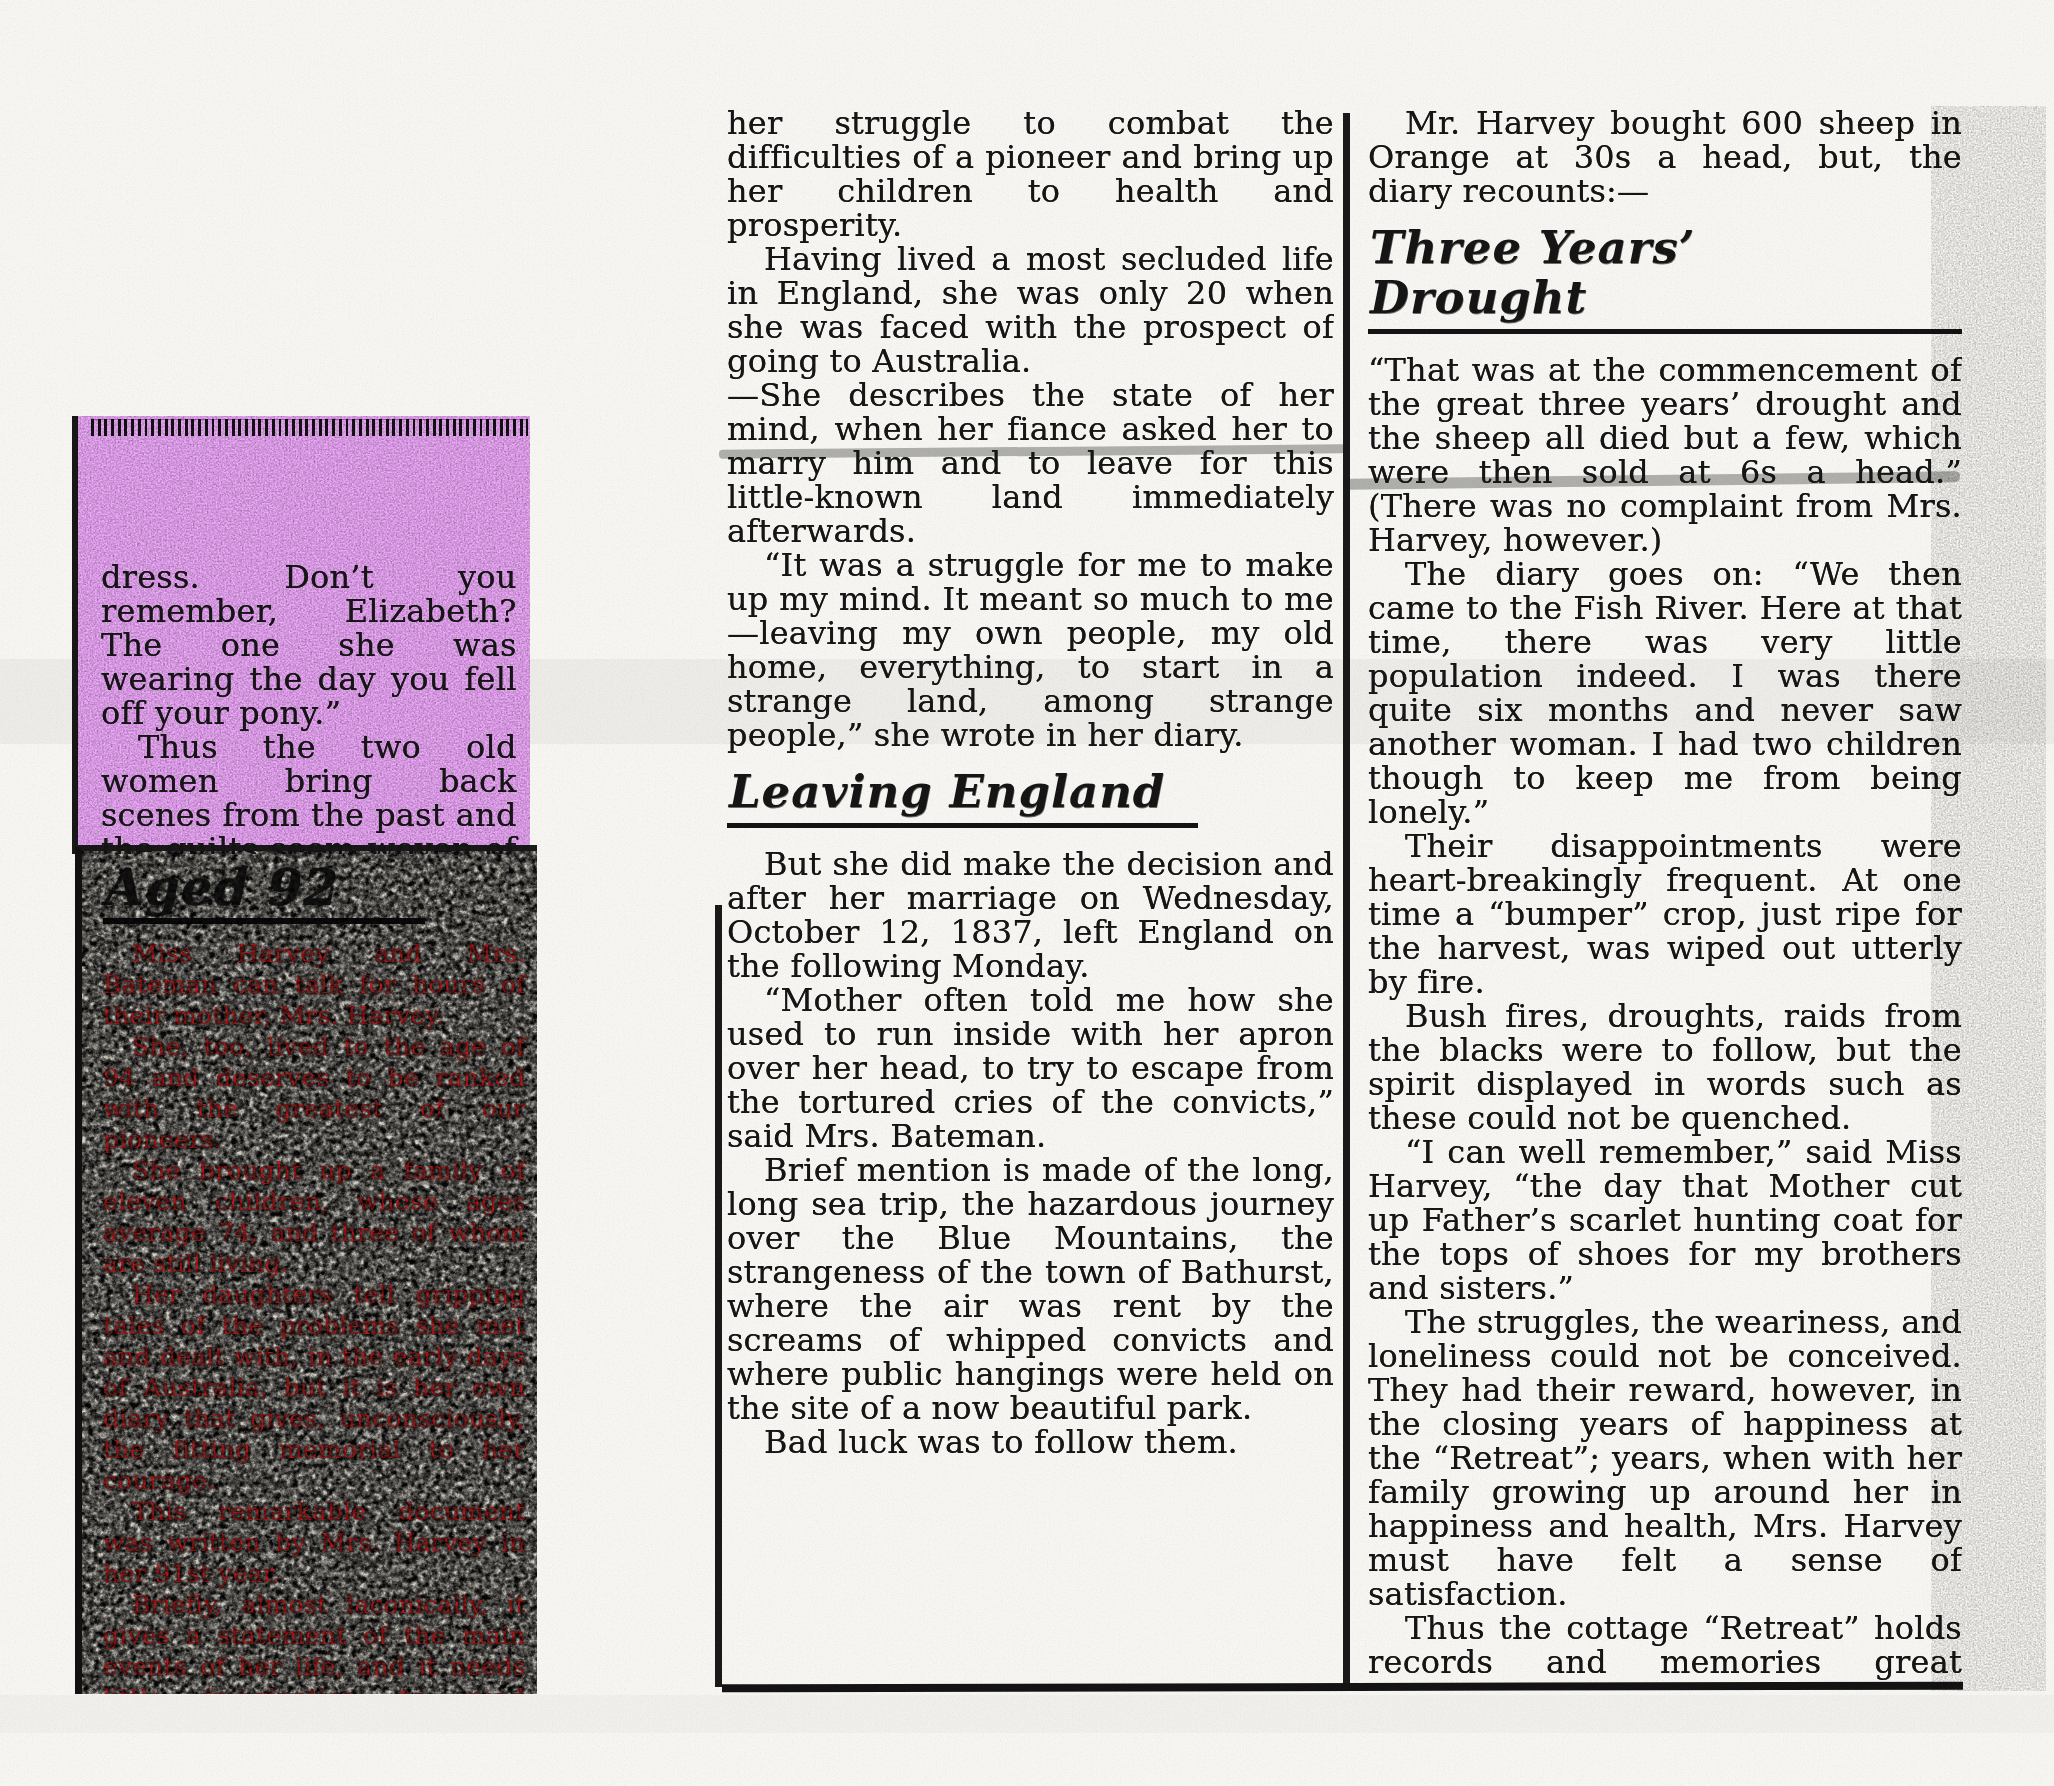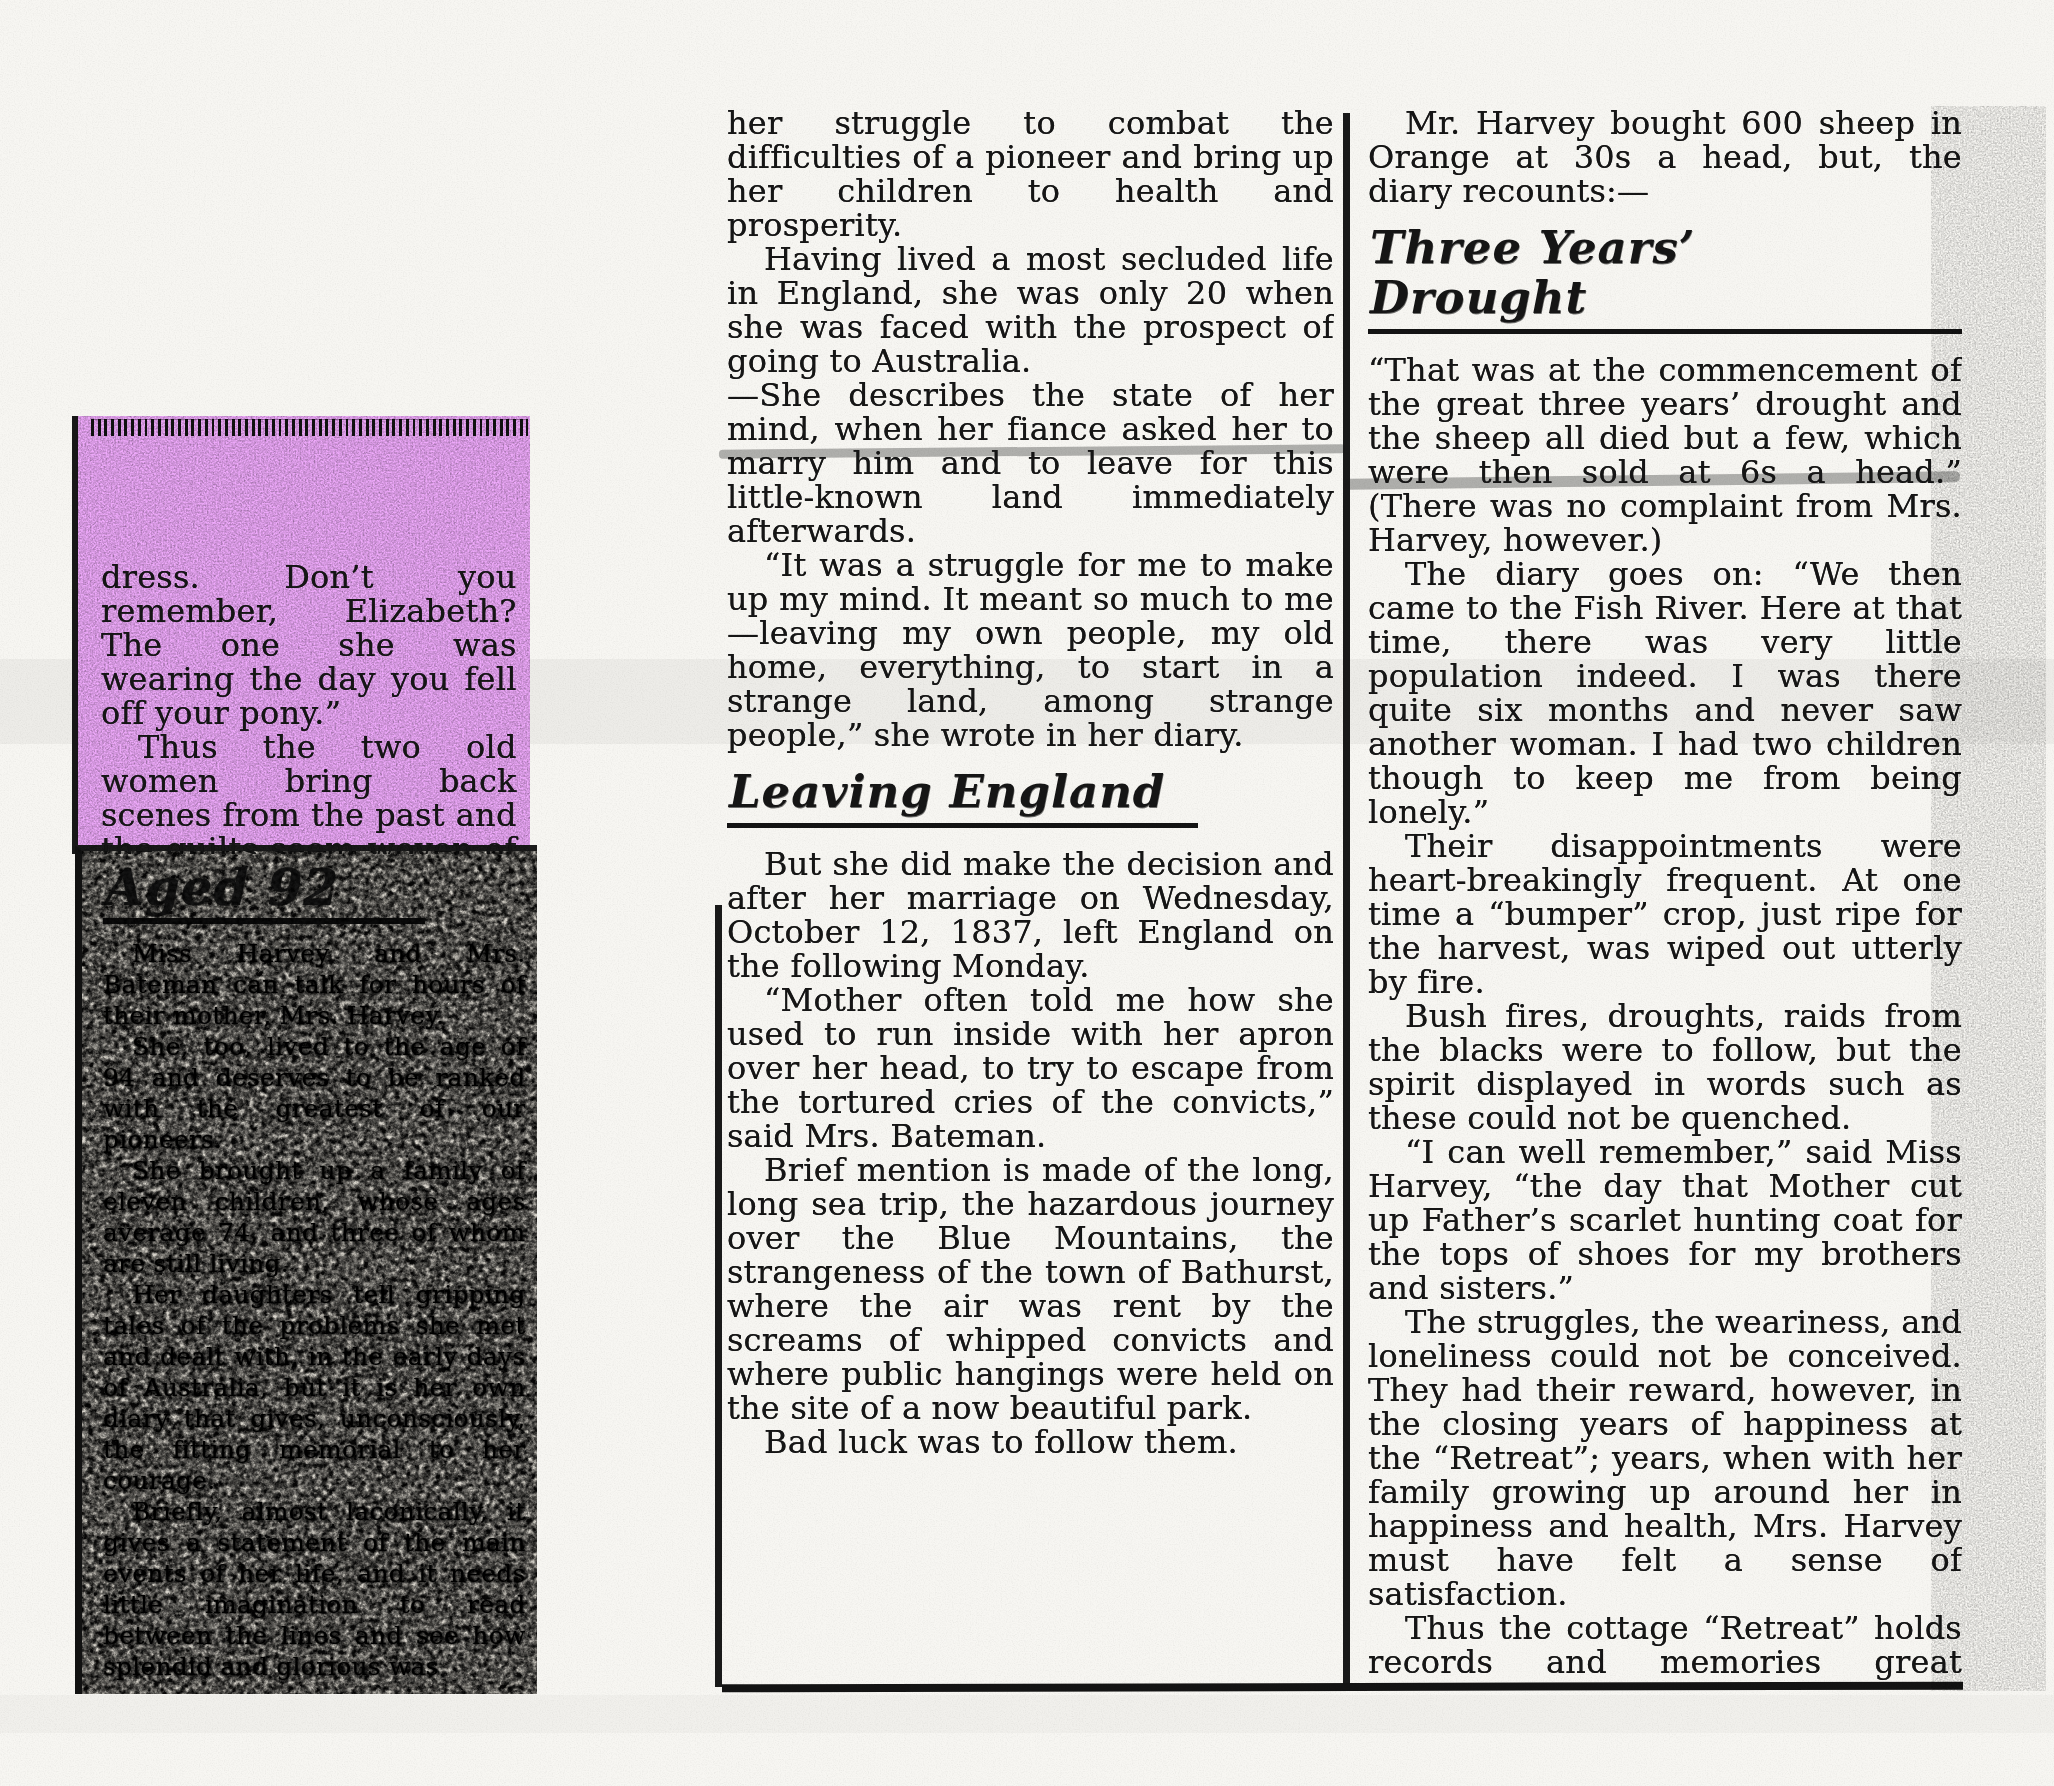--- a/index.html
+++ b/index.html
@@ -55,21 +55,21 @@
   
   .clip-aged{
     left:75px;top:845px;width:455px;height:843px;
     border-left:7.7px solid #121212;
     border-top:6.7px solid #1c1c1c;
     background:#d9d5cc;
   }
   .clip-aged .clip-body{position:absolute;left:21px;right:11.5px;top:7.7px;z-index:2;}
   .clip-aged .clip-body p{
     font-size:25px;line-height:31px;text-indent:29px;
-    color:#000000;
+    color:#b91c1c;
     text-shadow:0 0 1.9px rgba(0,0,0,0.85),1.9px 1px 1.9px rgba(0,0,0,0.45);
   }
   .aged-head{
     font-size:50px;line-height:48px;margin:5.8px 0 13.4px 0;
     padding:0 86px 5.8px 1.9px;border-bottom:6.7px solid #0d0d0d;
     text-shadow:0 0 1.9px rgba(0,0,0,0.8);
   }
 
   
   .vrule{position:absolute;background:#1a1a1a;}
@@ -130,20 +130,21 @@
 <section class="clip clip-aged">
   <svg class="noise noise-fill noise-under" style="opacity:.95" preserveAspectRatio="none" viewBox="0 0 474 878" width="455" height="843">
       <rect width="100%" height="100%" filter="url(#nHeavy)"></rect>
     </svg>
   <div class="clip-body">
     <h2 class="headline aged-head">Aged 92</h2>
     <p class="noindent">Miss Harvey and Mrs. Bateman can talk for hours of their mother, Mrs. Harvey.</p>
     <p>She, too, lived to the age of 94 and deserves to be ranked with the greatest of our pioneers.</p>
     <p>She brought up a family of eleven children, whose ages average 74, and three of whom are still living.</p>
     <p>Her daughters tell gripping tales of the problems she met and dealt with, in the early days of Australia, but it is her own diary that gives, unconsciously, the fitting memorial to her courage.</p>
+    <p>This remarkable document was written by Mrs. Harvey in her 91st year.</p>
     <p>Briefly, almost laconically, it gives a statement of the main events of her life, and it needs little imagination to read between the lines and see how splendid and glorious was</p>
   </div>
   <svg class="noise noise-fill noise-over" style="opacity:.8" preserveAspectRatio="none" viewBox="0 0 474 878" width="455" height="843">
       <rect width="100%" height="100%" filter="url(#nHeavy2)"></rect>
     </svg>
 </section>
 
 <section class="col col-middle">
   <p class="noindent">her struggle to combat the difficulties of a pioneer and bring up her children to health and prosperity.</p>
   <p>Having lived a most secluded life in England, she was only 20 when she was faced with the prospect of going to Australia.</p>

